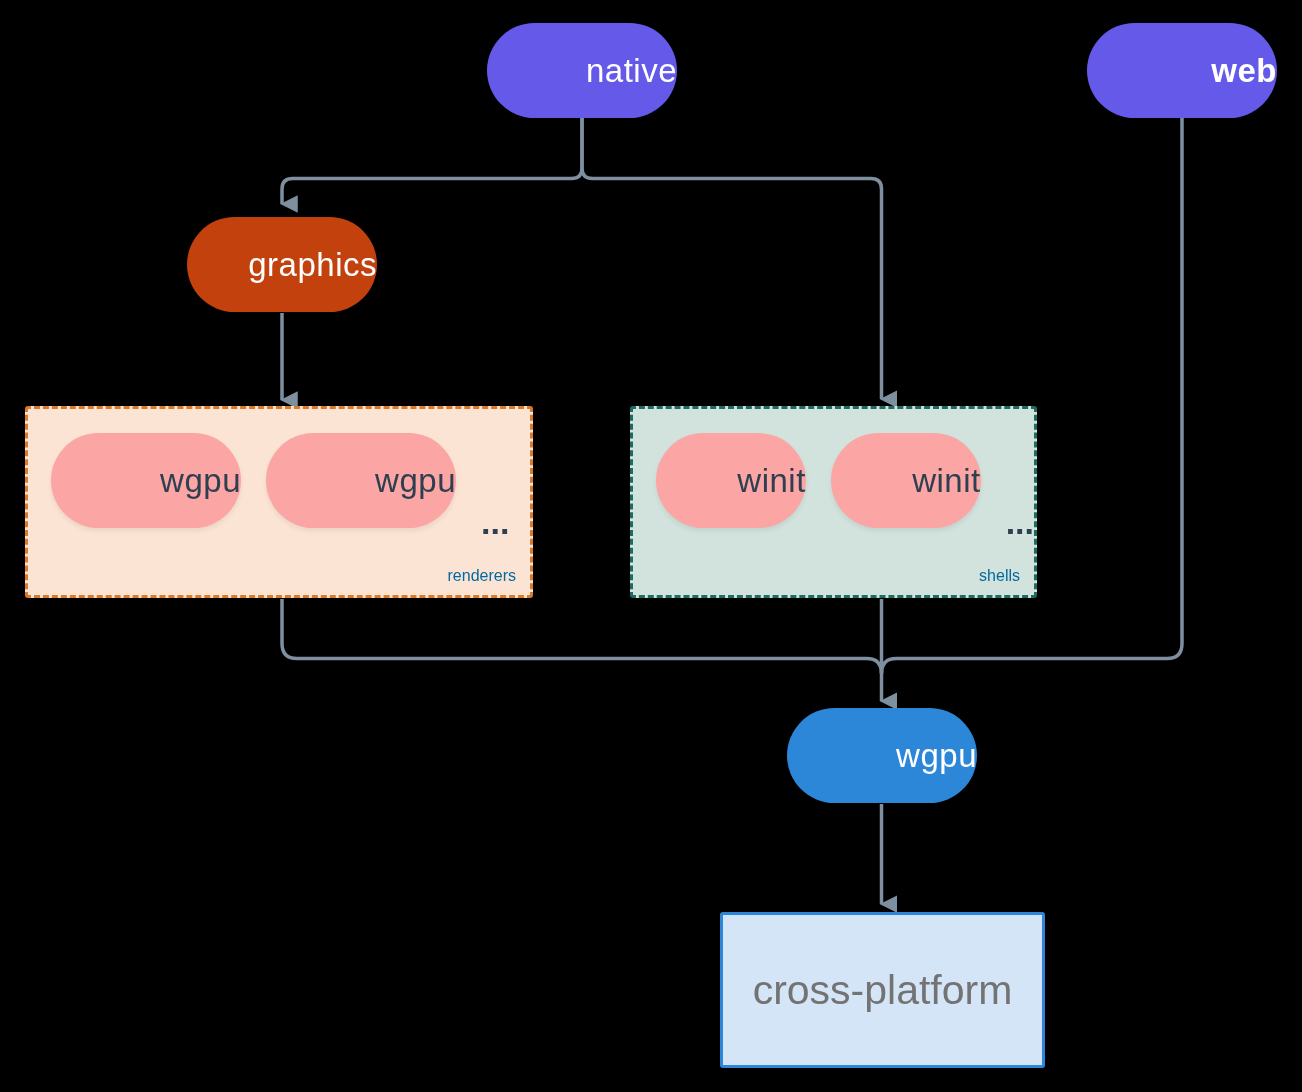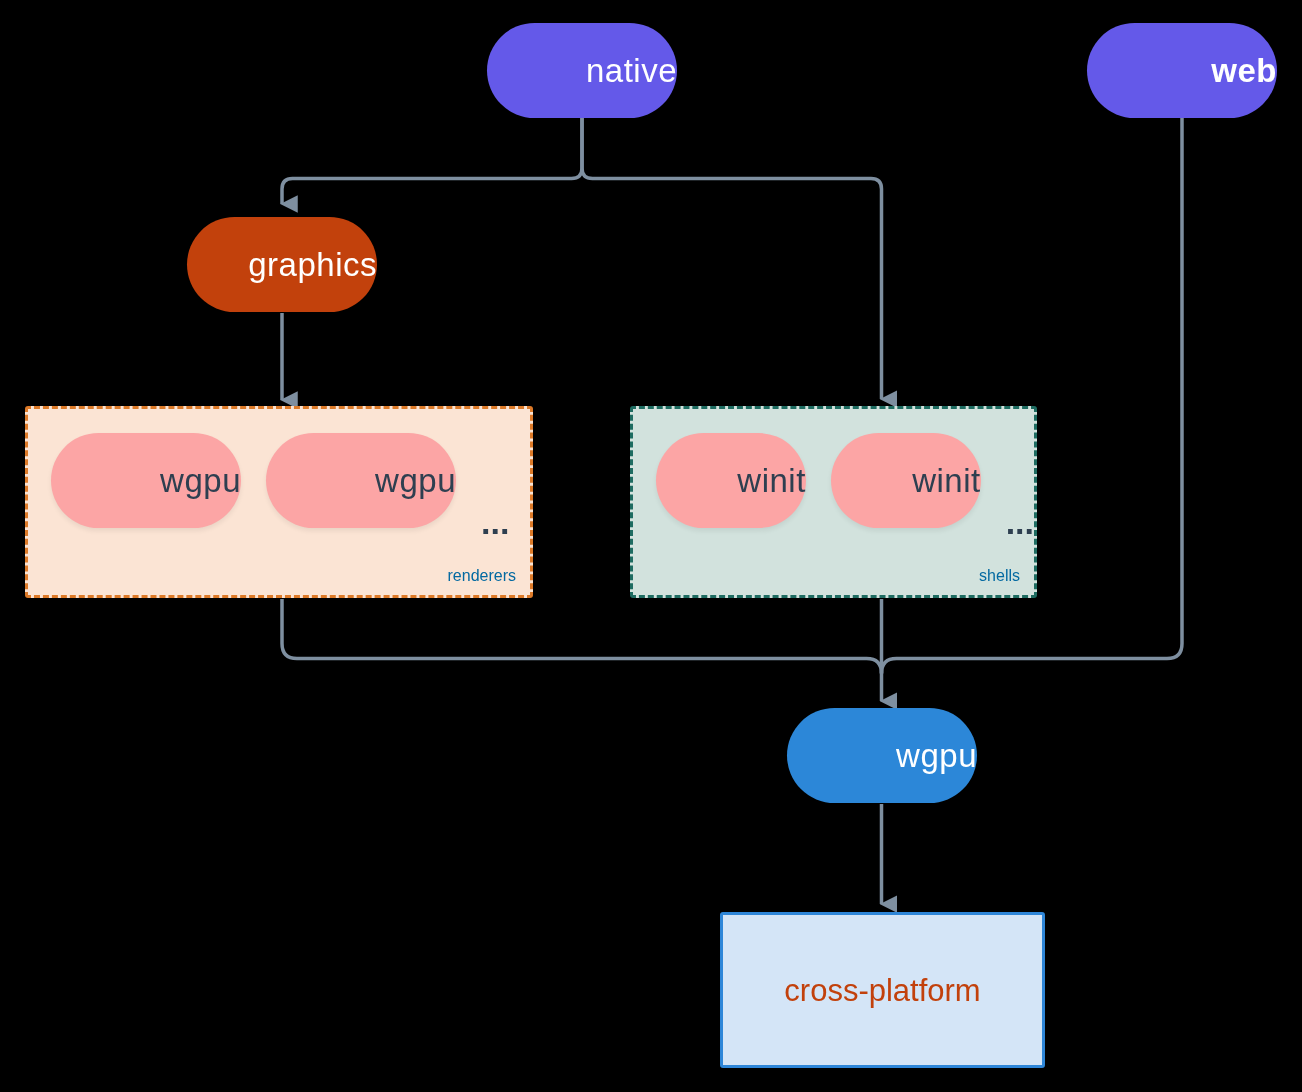--- a/index.html
+++ b/index.html
@@ -91,22 +91,22 @@
     width: 325px;
     height: 156px;
     box-sizing: border-box;
     background: #d4e5f7;
     border: 3px solid #2e86d8;
     border-radius: 3px;
     display: flex;
     flex-direction: column;
     align-items: center;
     justify-content: center;
-    color: #c2410c;
-    font-size: 31px;
+    color: #737373;
+    font-size: 41px;
     line-height: 47px;
     text-align: left;
   }
 </style>
 </head>
 <body>
 
 <div id="canvas">
 
   <svg id="connectors" viewBox="0 0 1302 1092" fill="none">

